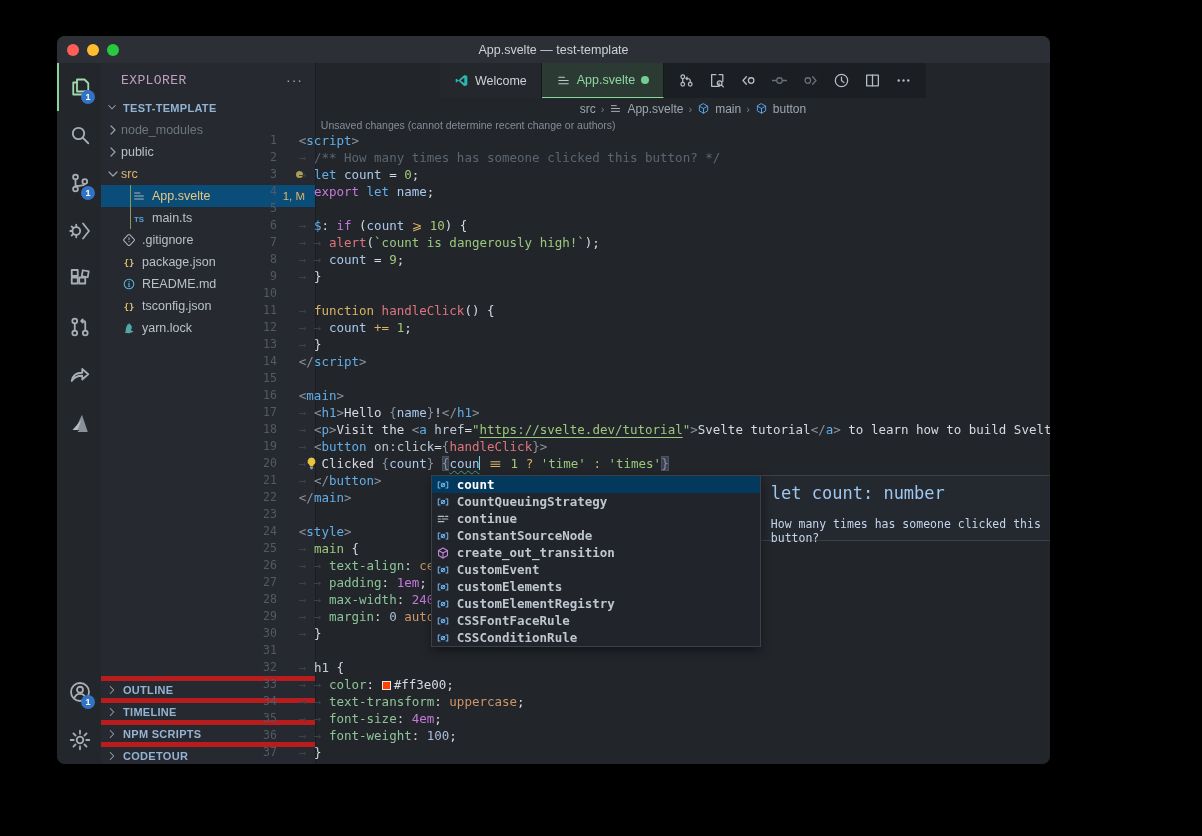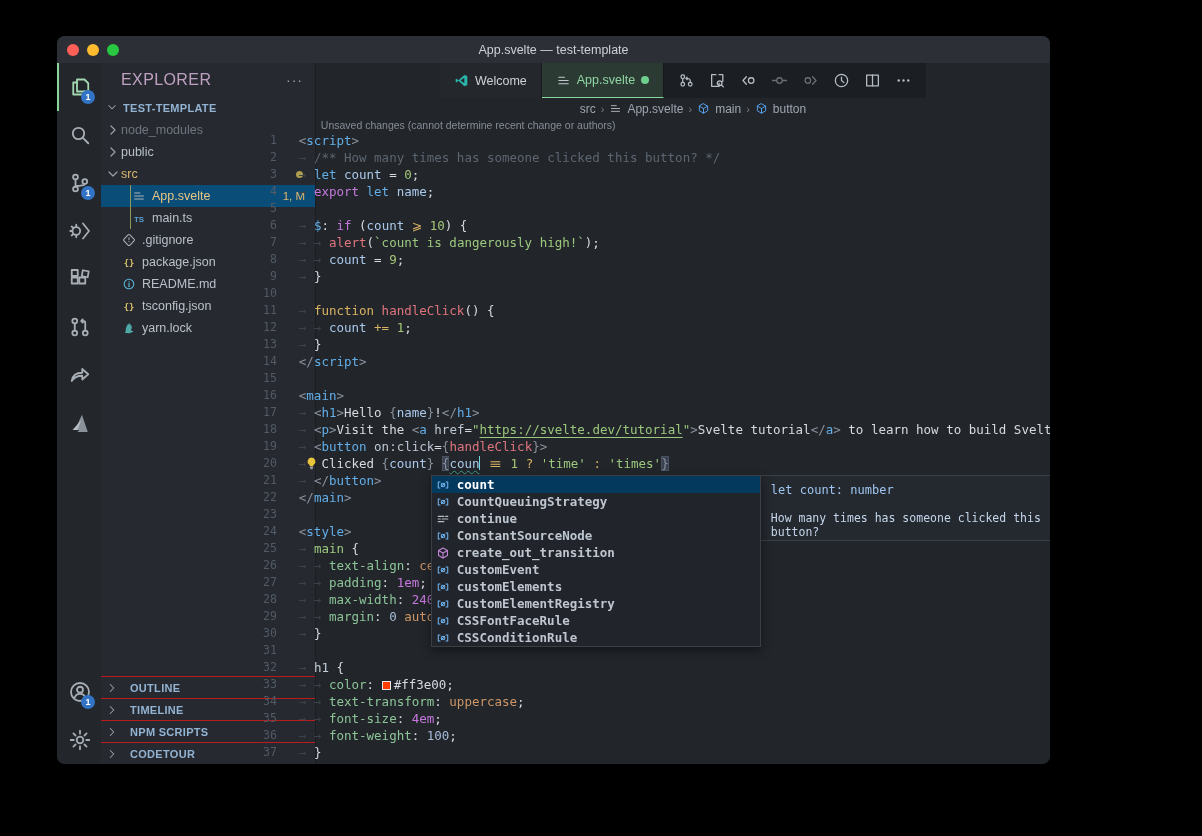--- a/index.html
+++ b/index.html
@@ -14,39 +14,39 @@
   
   .actbar { width:44px; background:#23262b; display:flex; flex-direction:column; align-items:stretch; flex:none; }
   .act-item { height:48px; display:flex; align-items:center; justify-content:center; position:relative; color:#a8aeb5; border-left:2px solid transparent; }
   .act-item.active { border-left:2px solid #87d79b; color:#a2d9b1; }
   .act-item svg { width:24px; height:24px; }
   .act-badge { position:absolute; right:6px; bottom:7px; min-width:14px; height:14px; border-radius:8px; background:#3273c5; color:#fff; font-size:9px; font-weight:bold; display:flex; align-items:center; justify-content:center; padding:0 3px; }
   .act-spacer { flex:1; }
   
   .sidebar { width:215px; background:#262a30; border-right:1px solid #1a1d21; display:flex; flex-direction:column; flex:none; }
   .sb-header { height:34px; display:flex; align-items:center; padding:0 12px 0 20px; flex:none; }
-  .sb-title { font-size:16px; letter-spacing:.4px; color:#bfa0c0; flex:1; }
+  .sb-title { font-size:13px; letter-spacing:.4px; color:#bfa0c0; flex:1;font-family:Liberation Mono, monospace; }
   .sb-dots { color:#9aa1aa; font-size:14px; letter-spacing:1px; cursor:pointer; }
   .section-head { height:22px; display:flex; align-items:center; gap:4px; padding-left:4px; color:#93b3d3; font-size:11px; font-weight:bold; letter-spacing:.3px; flex:none; }
   .section-head svg { width:14px; height:14px; color:#9aa1aa; flex:none; }
   .tree { flex:none; }
   .tree-row { height:22px; display:flex; align-items:center; font-size:12.5px; color:#b9c0c9; position:relative; cursor:pointer; }
   .tree-row .twisty { width:16px; height:16px; flex:none; color:#9aa1aa; display:flex; align-items:center; justify-content:center; }
   .tree-row .ficon { width:16px; height:16px; flex:none; display:flex; align-items:center; justify-content:center; margin-right:5px; font-size:10px; }
   .tree-row .ficon svg { width:14px; height:14px; }
   .tree-row .lbl { flex:1; white-space:nowrap; overflow:hidden; }
   .tree-row.dim .lbl { color:#6e757e; }
   .tree-row.mod .lbl { color:#ddb66e; }
   .tree-row.sel { background:#0a4d79; }
   .tree-row.sel .lbl { color:#e8c582; }
   .tree-badge { color:#ddb66e; font-size:11.5px; margin-right:10px; }
   .tree-dot { width:7px; height:7px; border-radius:50%; background:#ad9d4e; margin-right:12px; }
   .guide { position:absolute; left:29px; top:0; bottom:0; width:1px; background:#8a9a5b; }
   .sb-bottom { margin-top:auto; flex:none; }
-  .bot-section { height:22px; border-top:1px solid #b91c1c; display:flex; align-items:center; gap:11px; padding-left:4px; color:#93b3d3; font-size:11px; font-weight:bold; letter-spacing:.3px; cursor:pointer; }
+  .bot-section { height:22px; border-top:5px solid #b91c1c; display:flex; align-items:center; gap:4px; padding-left:4px; color:#93b3d3; font-size:11px; font-weight:bold; letter-spacing:.3px; cursor:pointer; }
   .bot-section svg { width:14px; height:14px; color:#9aa1aa; }
   
   .editor-col { flex:1; display:flex; flex-direction:column; min-width:0; background:#22262b;align-items:center; }
   .tabbar { height:35px; background:#1b1f24; display:flex; align-items:stretch; flex:none; }
   .tab { display:flex; align-items:center; gap:6px; padding:0 14px; font-size:12.5px; color:#cfd2d8; background:#24282d; border-right:1px solid #15181c; cursor:pointer; }
   .tab svg { width:15px; height:15px; }
   .tab.active { background:#2b3a33; color:#8fd6a4; border-bottom:1.5px solid #86d79a; }
   .tab .dirty-dot { width:8px; height:8px; border-radius:50%; background:#6fcf8f; }
   .tab-fill { flex:1; }
   .ed-actions { display:flex; align-items:center; gap:14px; padding:0 14px; }
@@ -79,21 +79,21 @@
   .lightbulb { position:absolute; left:42px; width:15px; height:15px; z-index:3; }
   
   .suggest { position:absolute; left:169px; top:356px; width:330px; background:#21252b; border:1px solid #3c4045; z-index:5; box-shadow:0 4px 10px rgba(0,0,0,.45); }
   .sug-row { height:17px; display:flex; align-items:center; gap:6px; padding-left:4px; font-family:"DejaVu Sans Mono",monospace; font-size:12.5px; font-weight:bold; color:#bfc6d0; cursor:pointer; }
   .sug-row.sel { background:#04395e; color:#ffffff; }
   .sug-row .sic { width:15px; height:15px; flex:none; display:flex; align-items:center; justify-content:center; }
   .sug-row svg { width:14px; height:14px; }
   .sic-var { color:#6fb3f0; } .sic-kw { color:#b6bcc4; } .sic-cube { color:#c586d9; }
   
   .docs { position:absolute; left:499px; right:0; top:356px; height:66px; background:#24282f; border:1px solid #3c4045; border-left:none; z-index:4; padding:7px 10px; }
-  .docs-sig { font-family:"DejaVu Sans Mono",monospace; font-size:12px; color:#9fc6f0; }
+  .docs-sig { font-family:"DejaVu Sans Mono",monospace; font-size:17px; color:#9fc6f0; }
   .docs-desc { margin-top:14px; font-size:11.5px; color:#c5d6ea; }
   .docs-close { position:absolute; right:8px; top:3px; color:#c8cdd3; font-size:13px; cursor:pointer; }
   
   .scrollbar { position:absolute; right:0; top:0; width:14px; height:295px; background:rgba(110,115,120,.30); z-index:6; }
   .ov-cursor { position:absolute; right:0; top:150px; width:14px; height:2px; background:#3ec1c9; z-index:7; }
   .ov-mod { position:absolute; right:0; top:152px; width:6px; height:6px; background:#9ab87a; z-index:7; }
 </style>
 </head>
 <body>
 

